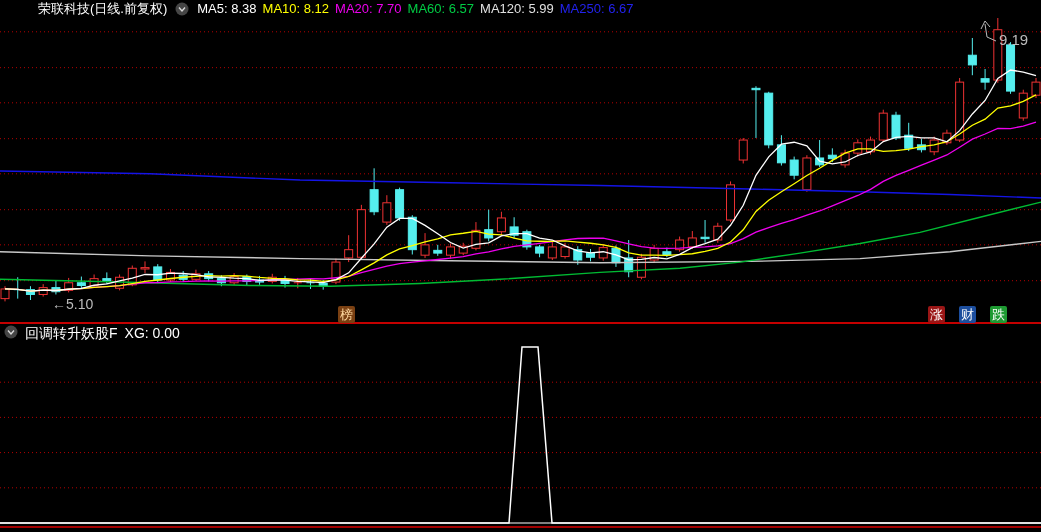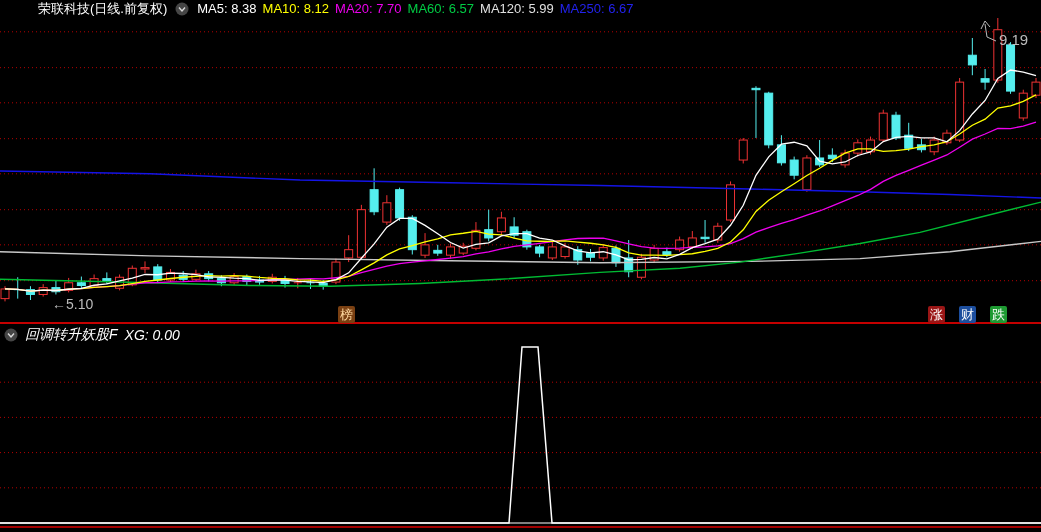--- a/index.html
+++ b/index.html
@@ -5,22 +5,22 @@
   html,body{margin:0;padding:0;background:#000;}
   .page{position:relative;width:1041px;height:532px;background:#000;overflow:hidden;
         font-family:"Liberation Sans","DejaVu Sans",sans-serif;}
   .topbar{position:absolute;left:0;top:0;width:1041px;height:17px;display:flex;
           align-items:center;gap:8px;padding-left:3px;font-size:13px;white-space:nowrap;z-index:5;}
   .topbar .title{color:#fff;margin-left:35px;}
   .ma-item{margin-right:6px;text-align:center;}
   .cicon{display:inline-flex;width:14px;height:14px;}
   #main-svg{position:absolute;left:0;top:16px;z-index:1;}
   .divider{position:absolute;left:0;top:322px;width:1041px;height:2px;background:#c40000;z-index:4;}
-  .subheader{position:absolute;left:4px;top:325px;height:20px;display:flex;align-items:center;
-             gap:7px;font-size:14px;color:#fff;z-index:5;white-space:nowrap;font-style:italic;}
+  .subheader{position:absolute;left:4px;top:325px;height:20px;display:flex;
+             gap:7px;font-size:14px;color:#fff;z-index:5;white-space:nowrap;}
   #sub-svg{position:absolute;left:0;top:324px;z-index:1;}
   .tag{position:absolute;width:17px;height:17px;line-height:17px;text-align:center;
        font-size:13px;border-radius:2px;z-index:6;cursor:pointer;}
   .tag-bang{left:338px;top:306px;background:#7a4012;color:#ffd9a0;}
   .tag-zhang{left:928px;top:306px;background:#9a1616;color:#fff;}
   .tag-cai{left:959px;top:306px;background:#1c4e9e;color:#fff;}
   .tag-die{left:990px;top:306px;background:#1e9a32;color:#fff;}
 </style>
 </head>
 <body>

